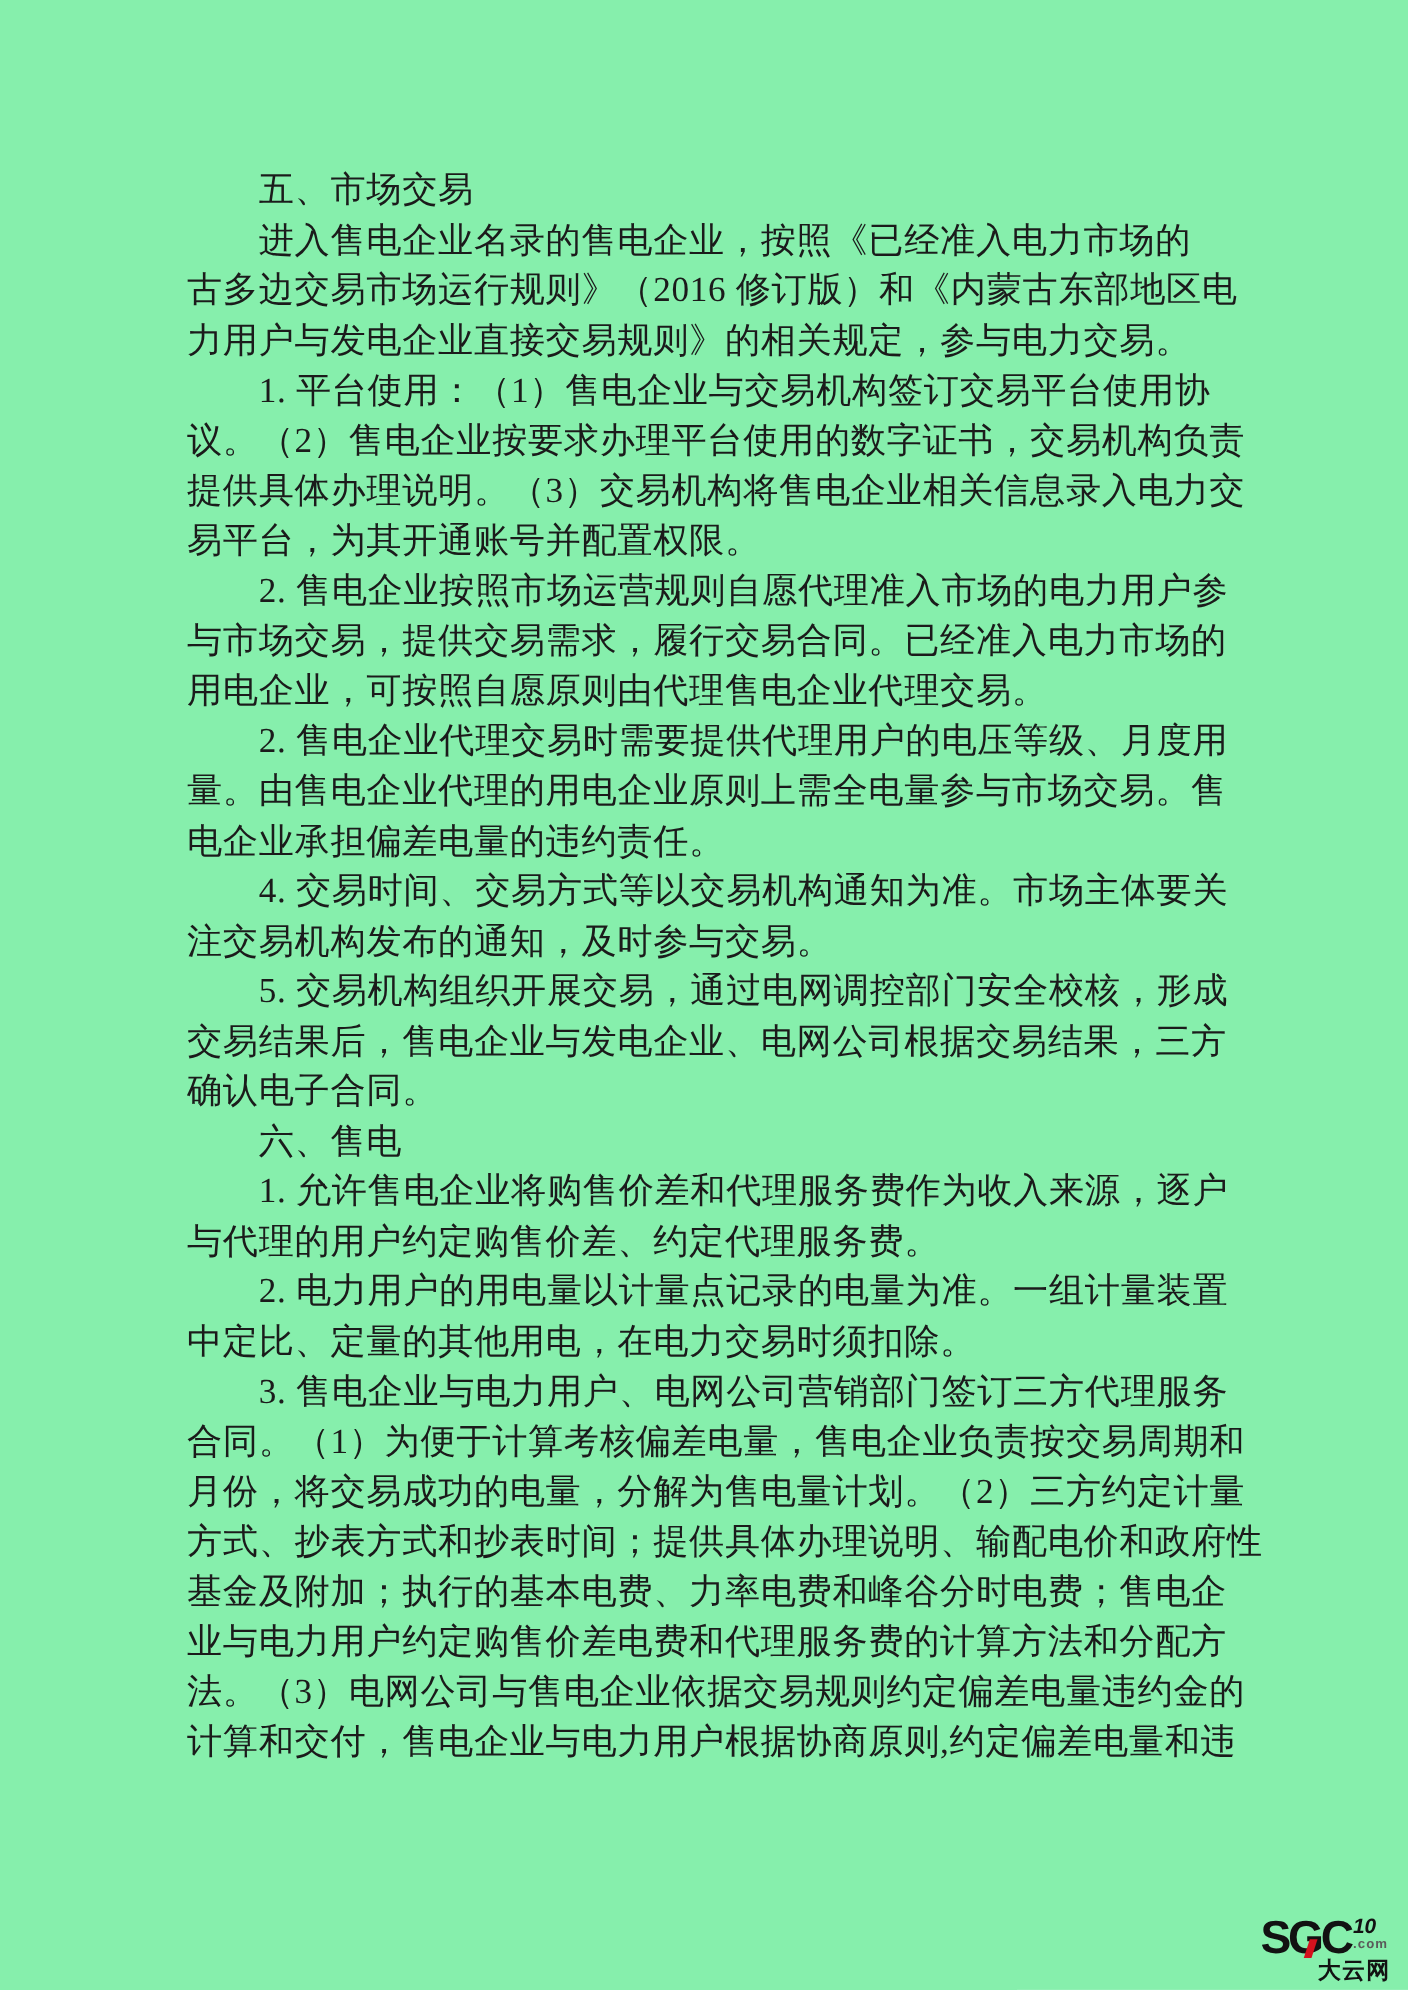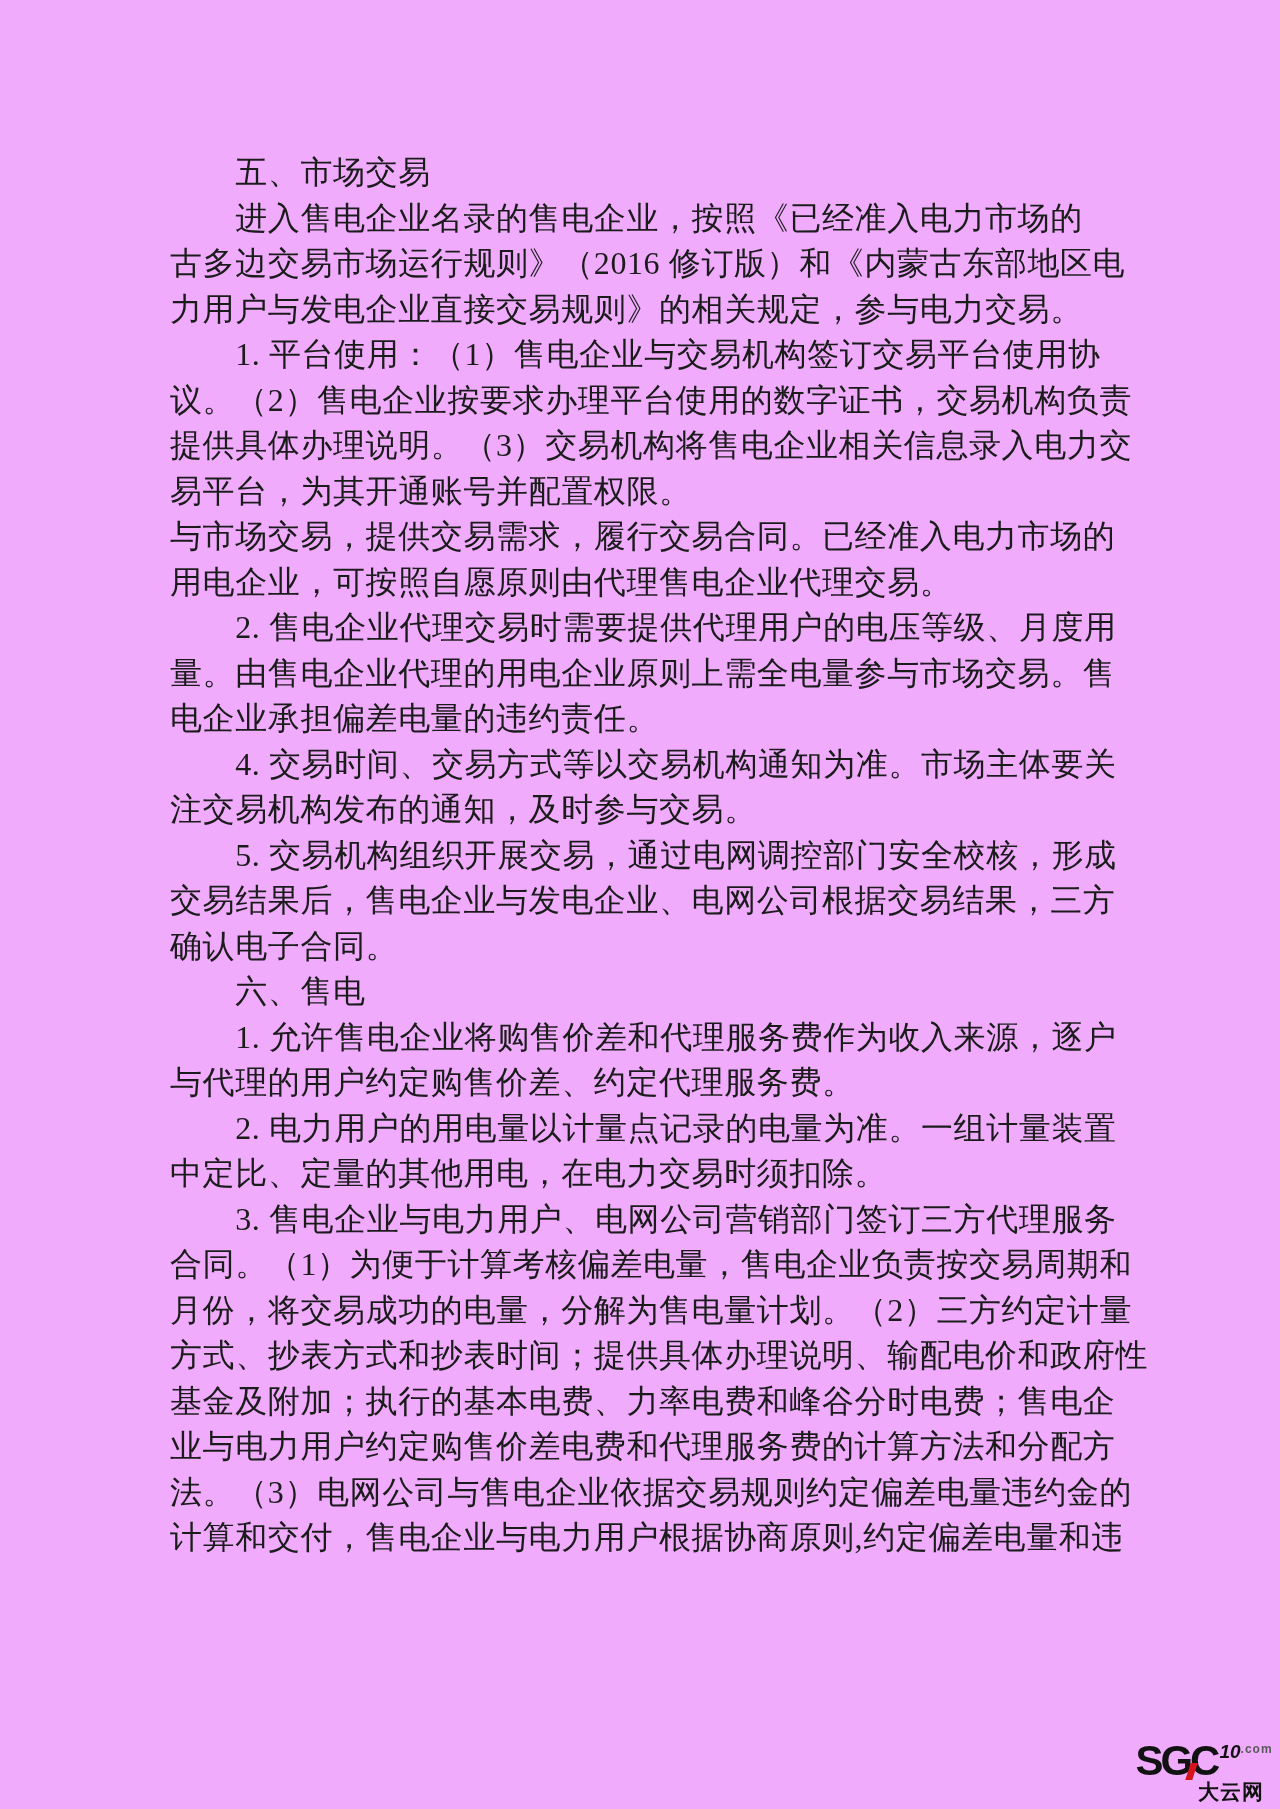--- a/index.html
+++ b/index.html
@@ -4,21 +4,21 @@
 <style>
   html, body {
     margin: 0;
     padding: 0;
     background: #ffffff;
   }
   .page {
     position: relative;
     width: 1280px;
     height: 1809px;
-    background: #f0abfc;
+    background: #86efac;
     overflow: hidden;
     font-family: "Liberation Serif", "DejaVu Serif", serif;
   }
   .text-block {
     position: absolute;
     left: 170px;
     top: 150px;
     width: 990px;
     font-size: 32px;
     line-height: 45.5px;
@@ -46,21 +46,21 @@
   }
   .logo-brand {
     font-size: 42px;
     line-height: 40px;
     font-weight: 900;
     letter-spacing: -3px;
     color: #121212;
   }
   .logo-sup-col {
     display: flex;
-    flex-direction: row;
+    flex-direction: column;
     align-items: flex-start;
     margin-left: 2px;
     margin-top: 2px;
   }
   .logo-sup {
     font-size: 19px;
     line-height: 18px;
     font-weight: 900;
     font-style: italic;
     letter-spacing: 0px;
@@ -98,20 +98,21 @@
 
   <div class="text-block">
     <div class="text-line">　　五、市场交易</div>
     <div class="text-line">　　进入售电企业名录的售电企业，按照《已经准入电力市场的</div>
     <div class="text-line">古多边交易市场运行规则》（2016 修订版）和《内蒙古东部地区电</div>
     <div class="text-line">力用户与发电企业直接交易规则》的相关规定，参与电力交易。</div>
     <div class="text-line">　　1. 平台使用：（1）售电企业与交易机构签订交易平台使用协</div>
     <div class="text-line">议。（2）售电企业按要求办理平台使用的数字证书，交易机构负责</div>
     <div class="text-line">提供具体办理说明。（3）交易机构将售电企业相关信息录入电力交</div>
     <div class="text-line">易平台，为其开通账号并配置权限。</div>
+    <div class="text-line">　　2. 售电企业按照市场运营规则自愿代理准入市场的电力用户参</div>
     <div class="text-line">与市场交易，提供交易需求，履行交易合同。已经准入电力市场的</div>
     <div class="text-line">用电企业，可按照自愿原则由代理售电企业代理交易。</div>
     <div class="text-line">　　2. 售电企业代理交易时需要提供代理用户的电压等级、月度用</div>
     <div class="text-line">量。由售电企业代理的用电企业原则上需全电量参与市场交易。售</div>
     <div class="text-line">电企业承担偏差电量的违约责任。</div>
     <div class="text-line">　　4. 交易时间、交易方式等以交易机构通知为准。市场主体要关</div>
     <div class="text-line">注交易机构发布的通知，及时参与交易。</div>
     <div class="text-line">　　5. 交易机构组织开展交易，通过电网调控部门安全校核，形成</div>
     <div class="text-line">交易结果后，售电企业与发电企业、电网公司根据交易结果，三方</div>
     <div class="text-line">确认电子合同。</div>

